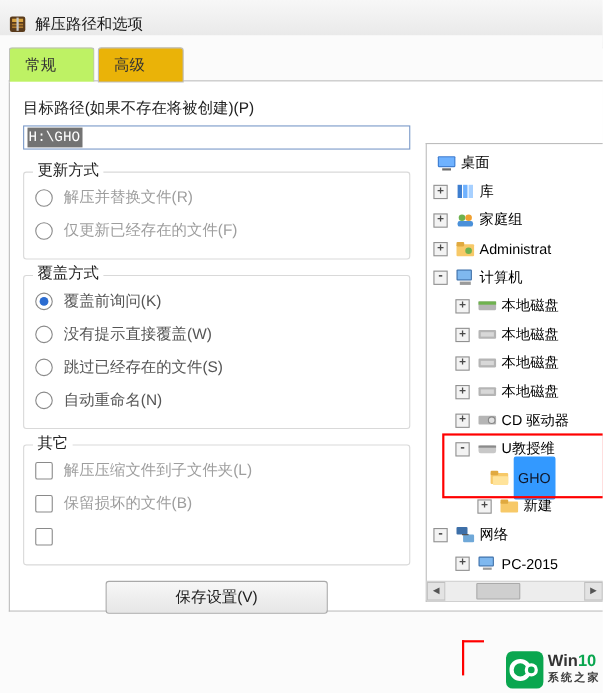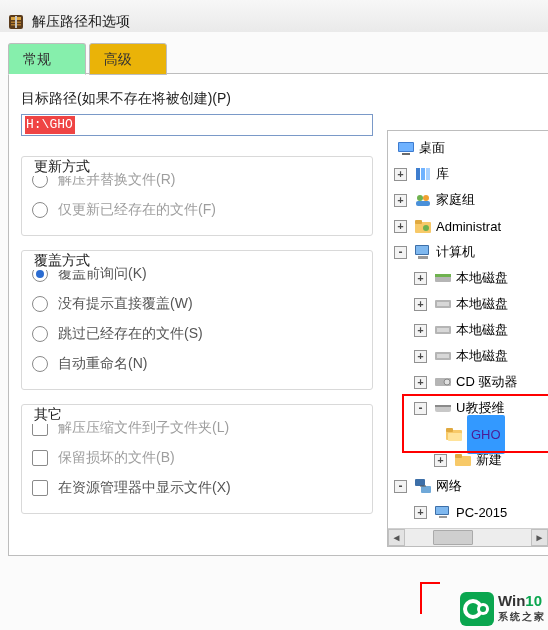--- a/index.html
+++ b/index.html
@@ -57,21 +57,21 @@
     color: #333;
     background: #eab308;
     border: 1px solid #bdbdbd;
     border-bottom: 1px solid #bdbdbd;
     border-radius: 3px 3px 0 0;
     position: relative;
     top: 1px;
     margin-right: -1px;
   }
   .tab.active {
-    background: #86efac;
+    background: #bef264;
     border-bottom: 1px solid #fff;
     z-index: 3;
   }
   
   .tabbody {
     position: absolute;
     top: 41px;
     left: 8px;
     right: 0;
     bottom: 74px;
@@ -109,21 +109,21 @@
     height: 22px;
     border: 1px solid #7a99c8;
     font-size: 13px;
     font-family: Consolas, "Courier New", monospace;
     padding: 0 3px;
     box-sizing: border-box;
     background: #fff;
     color: #000;
   }
   .path-input .selected {
-    background: #ef4444;
+    background: #737373;
     color: #fff;
     padding: 0 2px 0 1px;
     display: inline-block;
     height: 18px;
     line-height: 18px;
     margin-top: 1px;
   }
   .groupbox {
     border: 1px solid #d9d9d9;
     border-radius: 3px;
@@ -132,21 +132,20 @@
     position: relative;
   }
   .groupbox .legend {
     position: absolute;
     top: -11px;
     left: 8px;
     background: #fff;
     padding: 0 4px;
     font-size: 14px;
     color: #222;
-    margin-top: 12px;
   }
   .opt {
     display: flex;
     align-items: center;
     height: 30px;
     font-size: 14px;
     color: #555;
   }
   .opt.disabled { color: #9e9e9e; }
   .radio, .chk {
@@ -203,21 +202,21 @@
     font-weight: bold;
   }
   .ticon {
     width: 18px; height: 18px;
     margin: 0 4px 0 3px;
     display:flex;align-items:center;justify-content:center;
     flex: 0 0 auto;
   }
   .sel-label {
     background: #3399ff;
-    color:#4c1d95;
+    color:#0f172a;
     padding: 12px 4px;
     border-radius:2px;
   }
   .red-box {
     position: absolute;
     border: 2px solid #ff0000;
     pointer-events: none;
   }
   .hscroll {
     position:absolute;left:0;right:0;bottom:0;height:17px;
@@ -337,24 +336,24 @@
         <div class="opt disabled">
           <span class="chk"></span>
           <span>解压压缩文件到子文件夹(L)</span>
         </div>
         <div class="opt disabled">
           <span class="chk"></span>
           <span>保留损坏的文件(B)</span>
         </div>
         <div class="opt">
           <span class="chk"></span>
-          <span>在资源管理器中显示文件(X)</span>
-        </div>
-      </div>
-
+        </div>
+      </div>
+
+      <div class="save-btn">保存设置(V)</div>
     </div>
 
     <div class="rightcol">
       <div class="tree">
 
         <div class="tree-row" style="padding-left:6px;">
           <span class="ticon">
             <svg width="18" height="18">
                 <rect x="1" y="3" width="16" height="10" rx="1" fill="#3d7bcf"></rect>
                 <rect x="2" y="4" width="14" height="8" fill="#6fb2ff"></rect>

